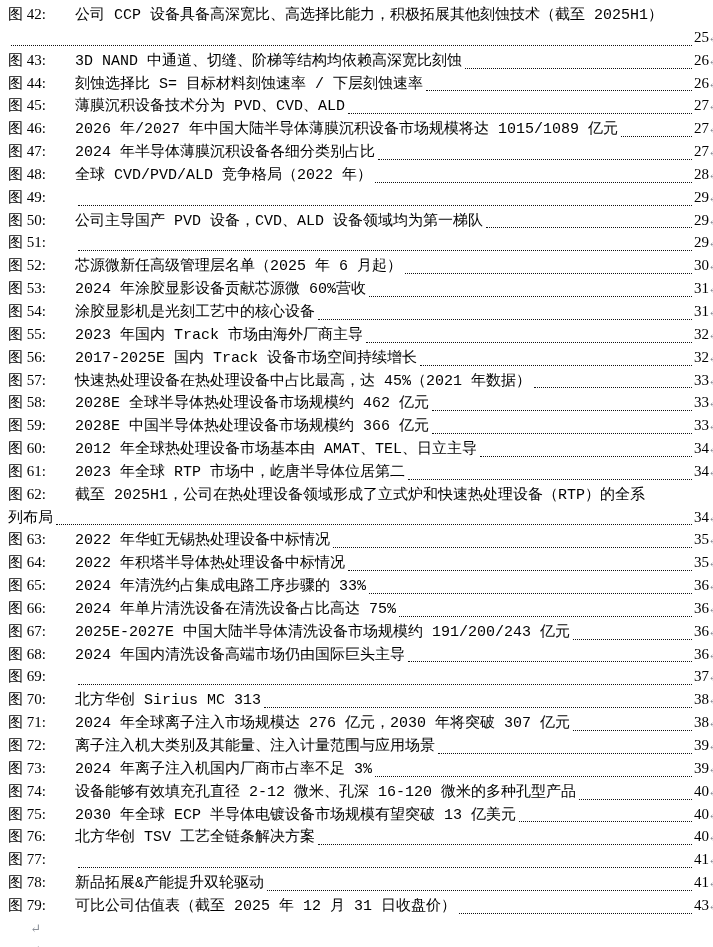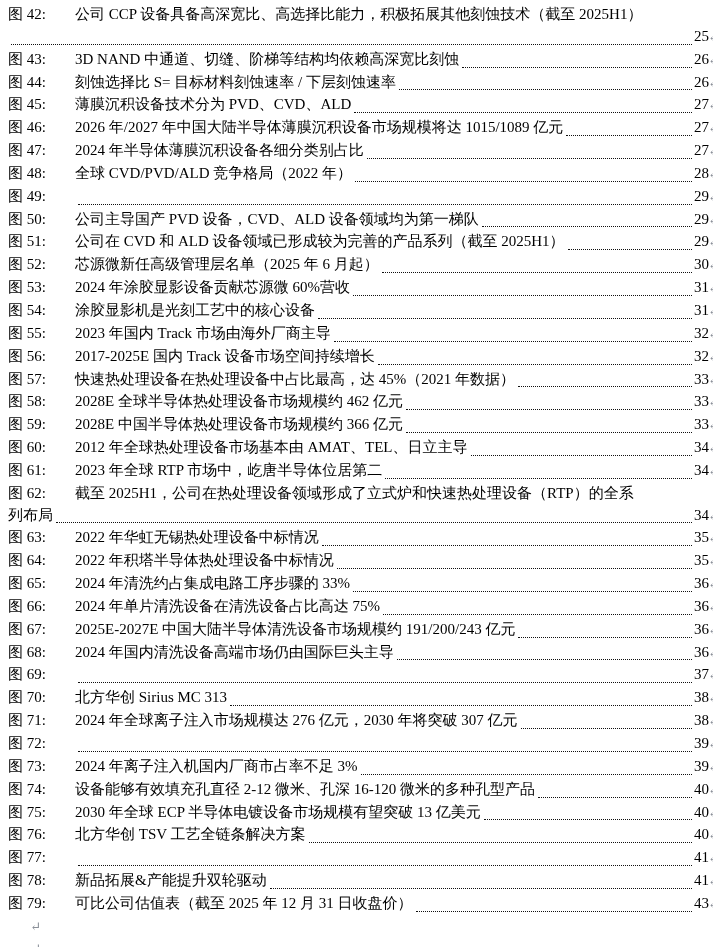--- a/index.html
+++ b/index.html
@@ -26,20 +26,21 @@
     font-size: 15px;
     white-space: nowrap;
     overflow: hidden;
     width: 705px;
   }
   .label {
     flex: 0 0 67px;
   }
   .title, .cont {
     flex: 0 0 auto;
+    font-family: Liberation Mono, monospace;
   }
   .leader {
     flex: 1 1 auto;
     align-self: flex-end;
     margin: 0 2px 4px 3px;
     border-bottom: 1.7px dotted #111111;
     min-width: 6px;
     height: 0;
   }
   .page {
@@ -122,21 +123,20 @@
     </div>
     <div class="row">
       <span class="label ">图 50:</span>
       <span class="title">公司主导国产 PVD 设备，CVD、ALD 设备领域均为第一梯队</span>
       <span class="leader"></span>
       <span class="page">29</span>
       <span class="ret" style="color: rgb(138, 143, 152);">↵</span>
     </div>
     <div class="row">
       <span class="label ">图 51:</span>
-      <span class="title">公司在 CVD 和 ALD 设备领域已形成较为完善的产品系列（截至 2025H1）</span>
       <span class="leader"></span>
       <span class="page">29</span>
       <span class="ret" style="color: rgb(138, 143, 152);">↵</span>
     </div>
     <div class="row">
       <span class="label ">图 52:</span>
       <span class="title">芯源微新任高级管理层名单（2025 年 6 月起）</span>
       <span class="leader"></span>
       <span class="page">30</span>
       <span class="ret" style="color: rgb(138, 143, 152);">↵</span>
@@ -271,20 +271,21 @@
     </div>
     <div class="row">
       <span class="label ">图 71:</span>
       <span class="title">2024 年全球离子注入市场规模达 276 亿元，2030 年将突破 307 亿元</span>
       <span class="leader"></span>
       <span class="page">38</span>
       <span class="ret" style="color: rgb(138, 143, 152);">↵</span>
     </div>
     <div class="row">
       <span class="label ">图 72:</span>
+      <span class="title">离子注入机大类别及其能量、注入计量范围与应用场景</span>
       <span class="leader"></span>
       <span class="page">39</span>
       <span class="ret" style="color: rgb(138, 143, 152);">↵</span>
     </div>
     <div class="row">
       <span class="label ">图 73:</span>
       <span class="title">2024 年离子注入机国内厂商市占率不足 3%</span>
       <span class="leader"></span>
       <span class="page">39</span>
       <span class="ret" style="color: rgb(138, 143, 152);">↵</span>

